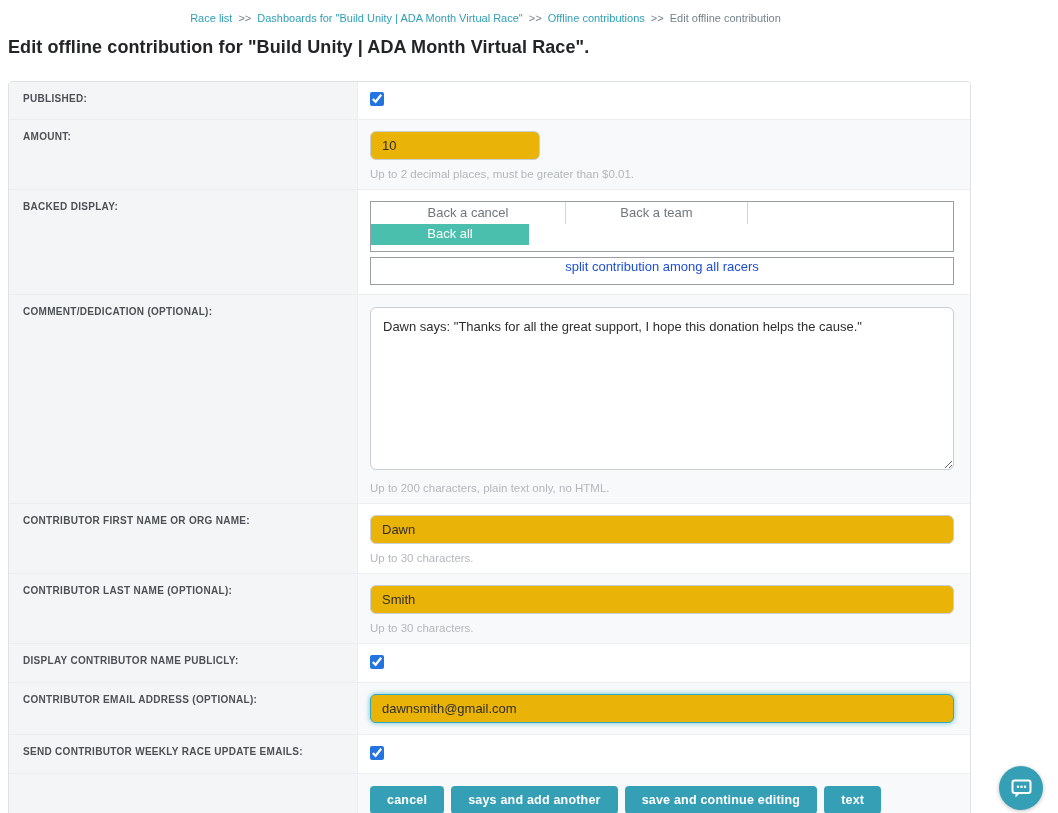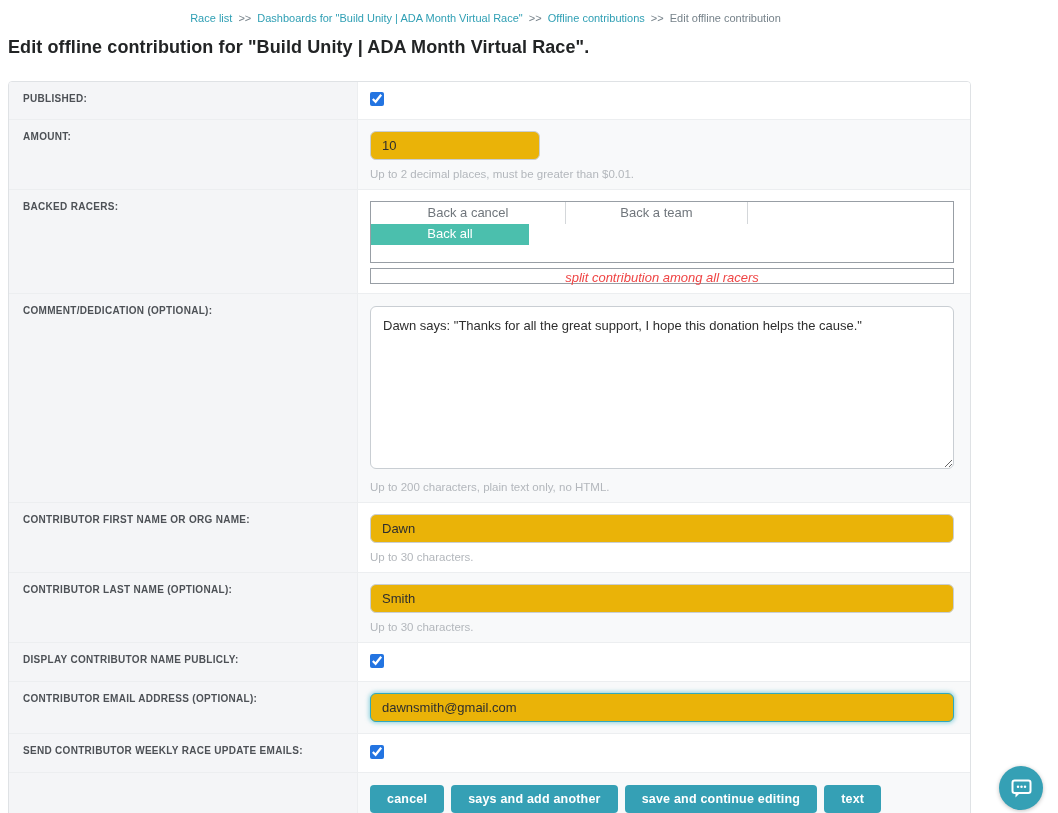--- a/index.html
+++ b/index.html
@@ -44,25 +44,25 @@
     box-shadow: 0 0 4px 1px rgba(53,174,196,.55);
   }
 
   
   .tab-box { border: 1px solid #989ea5; background: #fff; }
   .tab-row1 { display: flex; height: 22px; }
   .tab { font-size: 13px; color: #70767c; text-align: center; line-height: 21px; cursor: pointer; }
   .tab-1 { width: 195px; border-right: 1px solid #d4d7da; }
   .tab-2 { width: 182px; border-right: 1px solid #d4d7da; }
   .tab-spacer { flex: 1; }
-  .tab-row2 { height: 21px; margin-bottom: 17px; }
+  .tab-row2 { height: 21px; margin-bottom: 6px; }
   .tab-selected { width: 158px; height: 21px; background: #4bbfad; color: #ffffff; font-size: 13px;
                   text-align: center; line-height: 20px; cursor: pointer; }
-  .split-box { margin-top: 5px; border: 1px solid #989ea5; height: 16px; line-height: 18px;
-               text-align: center; font-size: 13px; color: #ef4444; background: #fff; cursor: pointer; font-style: italic; }
+  .split-box { margin-top: 5px; border: 1px solid #989ea5; height: 28px; line-height: 18px;
+               text-align: center; font-size: 13px; color: #1d4ed8; background: #fff; cursor: pointer; }
 
   textarea.comment {
     width: 100%; height: 163px; border: 1px solid #c9ced3; border-radius: 6px;
     padding: 10px 12px; font-size: 13px; color: #2e2e2e; font-family: "Liberation Sans", sans-serif;
     resize: vertical; outline: none; line-height: 1.35;
   }
 
   
   .btn-row-inner { display: flex; gap: 7px; padding: 3px 0 4px 0; }
   .tbtn {
@@ -104,21 +104,21 @@
 
   <div class="frow alt" style="min-height:70px">
     <div class="lcell">AMOUNT:</div>
     <div class="fcell" style="padding-top:11px">
       <input type="text" class="text-input amount-input" value="10" style="">
       <div class="help">Up to 2 decimal places, must be greater than $0.01.</div>
     </div>
   </div>
 
   <div class="frow" style="min-height:88px">
-    <div class="lcell">BACKED RACERS:</div>
+    <div class="lcell">BACKED DISPLAY:</div>
     <div class="fcell" style="padding-top:11px">
       <div class="tab-box">
         <div class="tab-row1">
           <div class="tab tab-1">Back a cancel</div>
           <div class="tab tab-2">Back a team</div>
           <div class="tab-spacer"></div>
         </div>
         <div class="tab-row2">
           <div class="tab-selected">Back all</div>
         </div>

